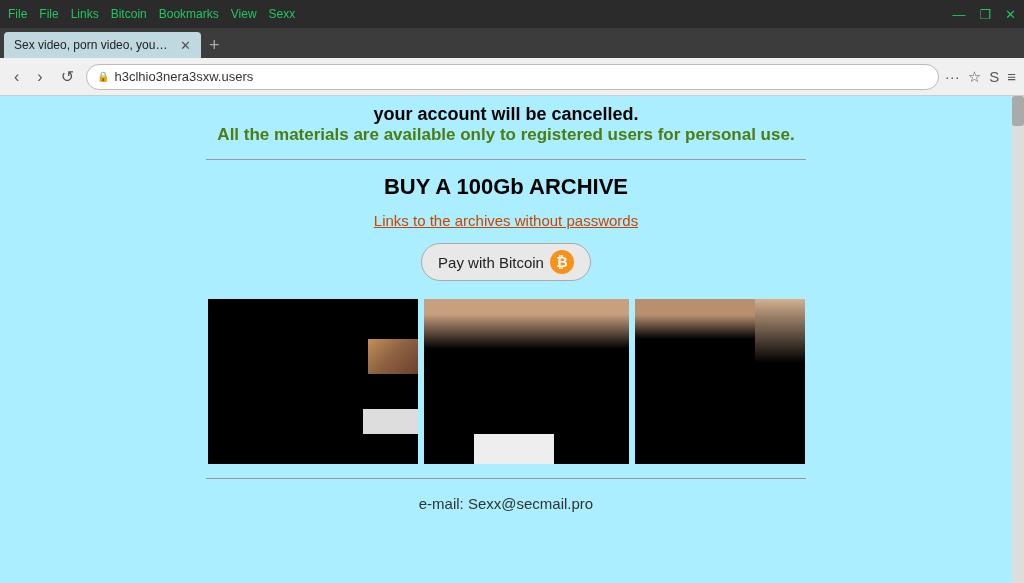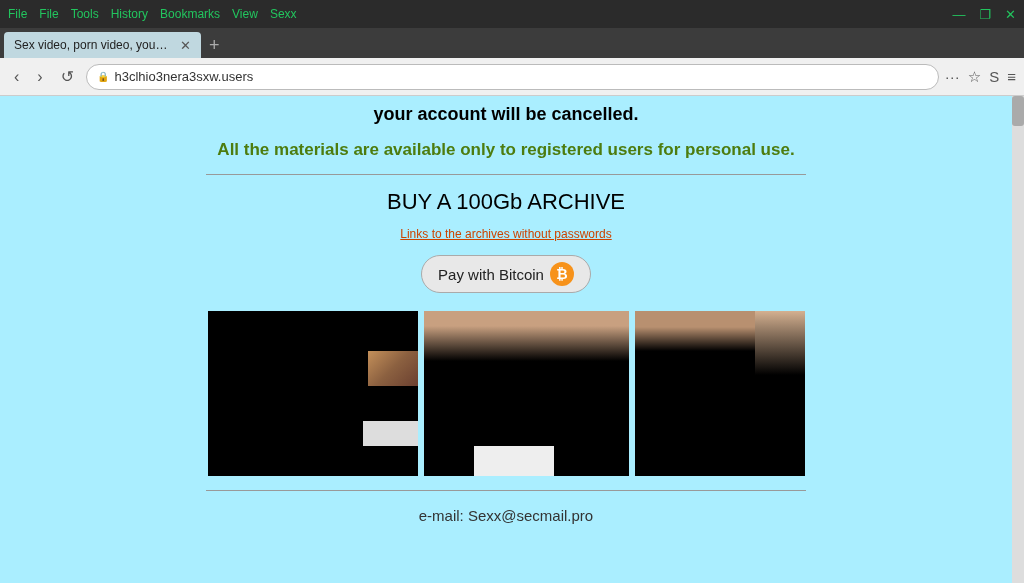--- a/index.html
+++ b/index.html
@@ -174,21 +174,21 @@
       flex-direction: column;
       align-items: center;
     }
 
     .account-warning {
       font-size: 18px;
       font-weight: bold;
       text-align: center;
       color: #000;
       margin-top: 8px;
-      margin-bottom: 15px;
+      margin-bottom: 0;
     }
 
     .materials-notice {
       font-size: 17px;
       font-weight: bold;
       text-align: center;
       color: #4d7c0f;
       margin-bottom: 14px;
     }
 
@@ -197,26 +197,26 @@
       border: none;
       border-top: 1px solid #999;
       margin-bottom: 14px;
     }
 
     .buy-heading {
       font-size: 22px;
       text-align: center;
       color: #000;
       margin-bottom: 12px;
-      font-weight: normal;
+      font-weight: bold;
     }
 
     .archive-link {
       color: #cc4400;
-      font-size: 12px;
+      font-size: 15px;
       text-decoration: underline;
       cursor: pointer;
       margin-bottom: 14px;
       text-align: center;
     }
 
     .bitcoin-btn {
       display: inline-flex;
       align-items: center;
       gap: 6px;
@@ -340,22 +340,22 @@
     }
 
   </style>
 </head>
 <body>
 
 <div class="title-bar">
   <div class="title-bar-left">
     <span>File</span>
     <span>File</span>
-    <span>Tools</span>
-    <span>History</span>
+    <span>Links</span>
+    <span>Bitcoin</span>
     <span>Bookmarks</span>
     <span>View</span>
     <span>Sexx</span>
   </div>
   <div class="title-bar-right">
     <span class="win-btn">—</span>
     <span class="win-btn">❐</span>
     <span class="win-btn">✕</span>
   </div>
 </div>

